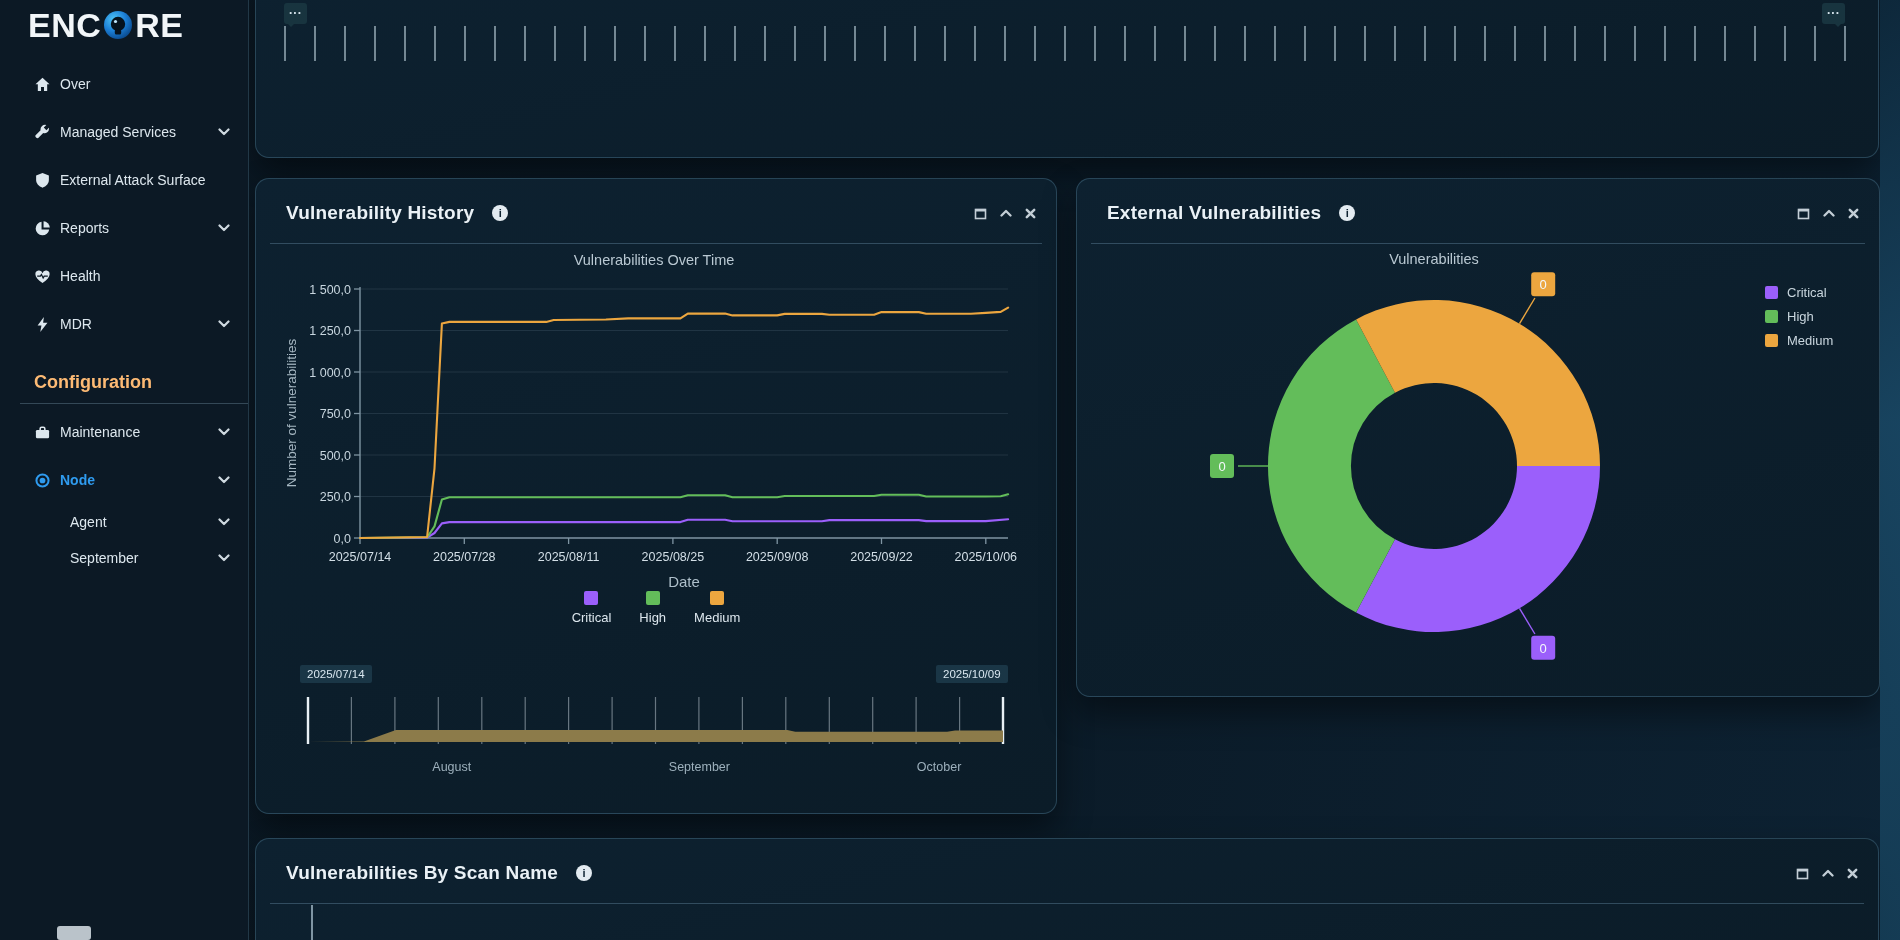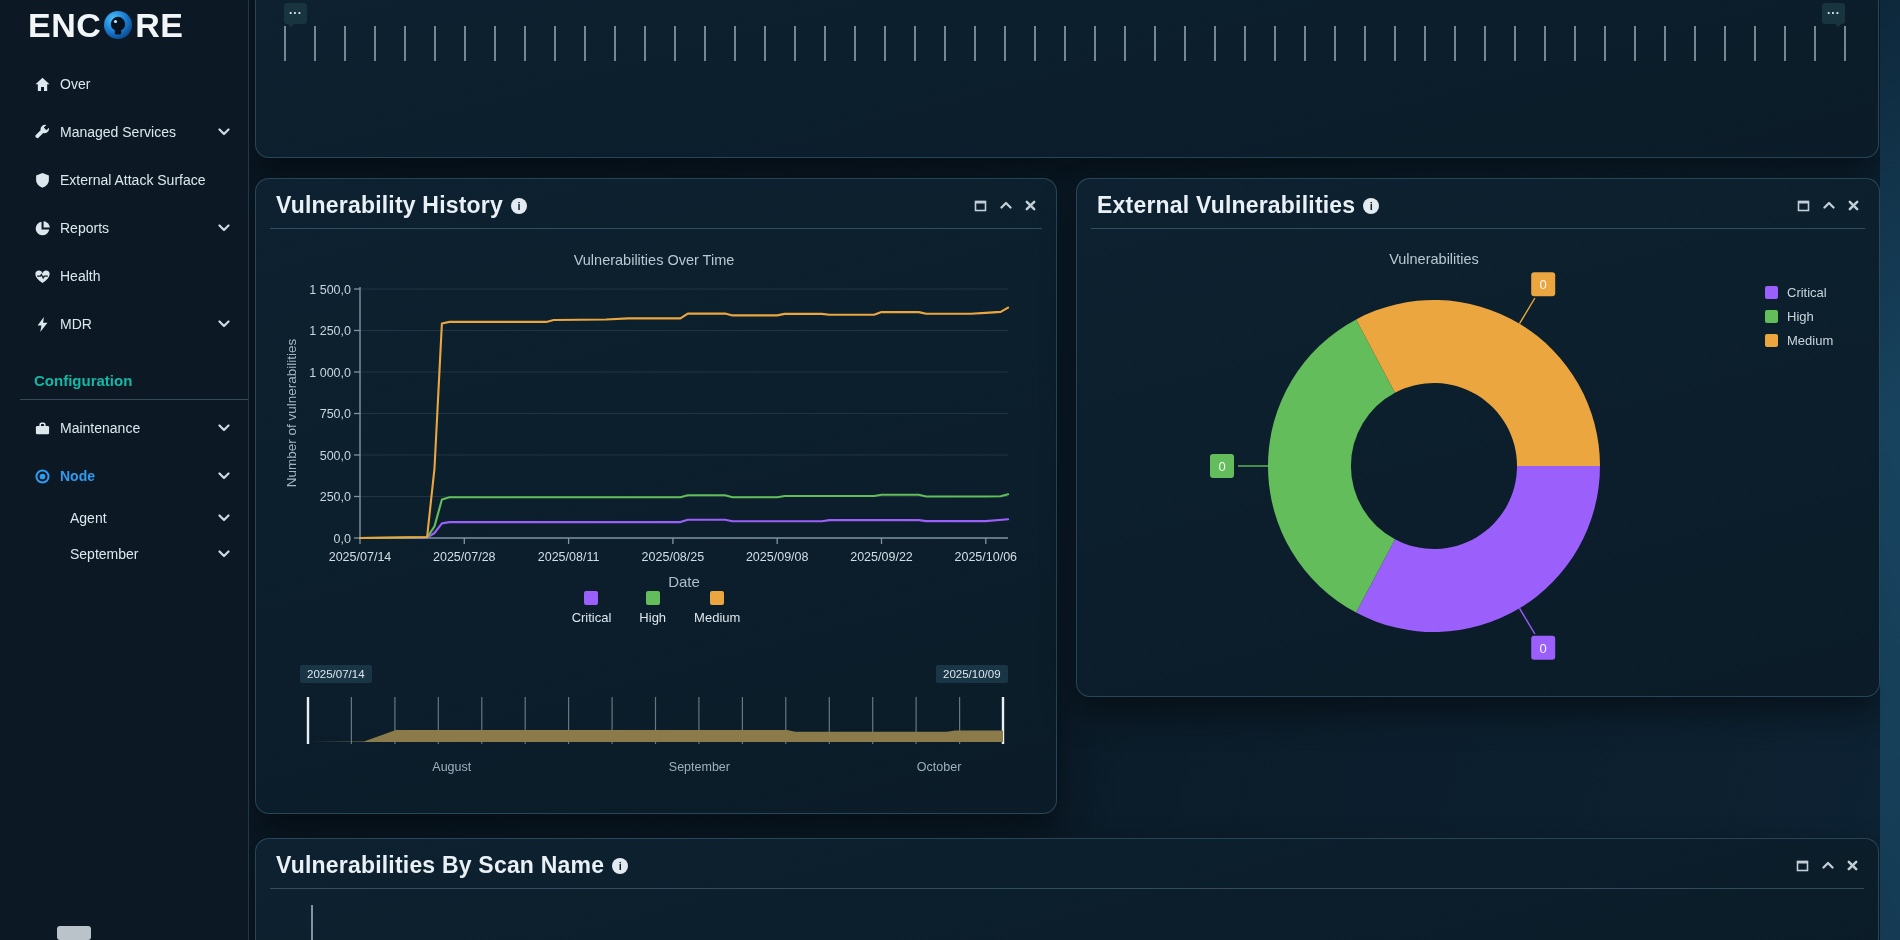--- a/index.html
+++ b/index.html
@@ -13,35 +13,35 @@
   .logo{padding:8px 0 0 8px;font-size:34px;font-weight:800;color:#f2f6f9;
         letter-spacing:.5px;display:flex;align-items:center;line-height:1;}
   .logo .bulb{margin:0 1px;display:flex;}
   #nav-main{margin-top:18px;}
   .nav-item{display:flex;align-items:center;height:48px;padding:0 20px 0 14px;
             color:#dde7ee;font-size:14px;cursor:pointer;position:relative;}
   .nav-item .ic{width:17px;height:17px;margin-right:9px;display:flex;flex:none;}
   .nav-item .chev{position:absolute;right:18px;color:#cfd9e0;display:flex;}
   .nav-item.active{color:#2f9bef;font-weight:bold;}
   .nav-item.subitem{height:36px;padding-left:50px;}
-  .section-label{margin:24px 0 0 14px;font-size:15px;font-weight:700;color:#14b8a6;}
+  .section-label{margin:24px 0 0 14px;font-size:18px;font-weight:700;color:#fdba74;}
   .section-divider{border:none;border-top:1px solid rgba(130,160,180,.35);margin:10px 0 4px 0;}
 
   
   .panel{position:absolute;background:linear-gradient(165deg,#0d2130 0%,#0b1c28 100%);
          border:1px solid rgba(86,134,160,.38);border-radius:14px;
          box-shadow:0 16px 34px rgba(0,0,0,.45);}
   #panel-top{left:255px;top:-30px;width:1622px;height:186px;}
   #panel-history{left:255px;top:178px;width:800px;height:634px;}
   #panel-current{left:1076px;top:178px;width:802px;height:517px;}
   #panel-scan{left:255px;top:838px;width:1622px;height:140px;}
 
   .phead{display:flex;align-items:center;margin:0 14px;padding:13px 6px 9px;
          border-bottom:1px solid rgba(110,150,175,.38);}
-  .phead h2{margin:0;font-size:23px;font-weight:600;color:#eaf1f6;letter-spacing:.2px;}
+  .phead h2{margin:10px;font-size:19px;font-weight:600;color:#eaf1f6;letter-spacing:.2px;}
   .info{width:16px;height:16px;border-radius:50%;background:#e3ebf1;color:#0d2130;
         font-size:11px;font-weight:700;display:flex;align-items:center;justify-content:center;
         margin-left:8px;cursor:pointer;}
   .spacer{flex:1;}
   .wc{background:none;border:none;color:#c3ced6;padding:0;margin-left:13px;cursor:pointer;
       display:flex;align-items:center;}
 
   
   .tick-top{position:absolute;width:2px;height:35px;top:55px;background:#8ea2ae;opacity:.8;}
   .tooltip{position:absolute;top:32px;width:23px;height:21px;background:#18343f;border-radius:3px;

